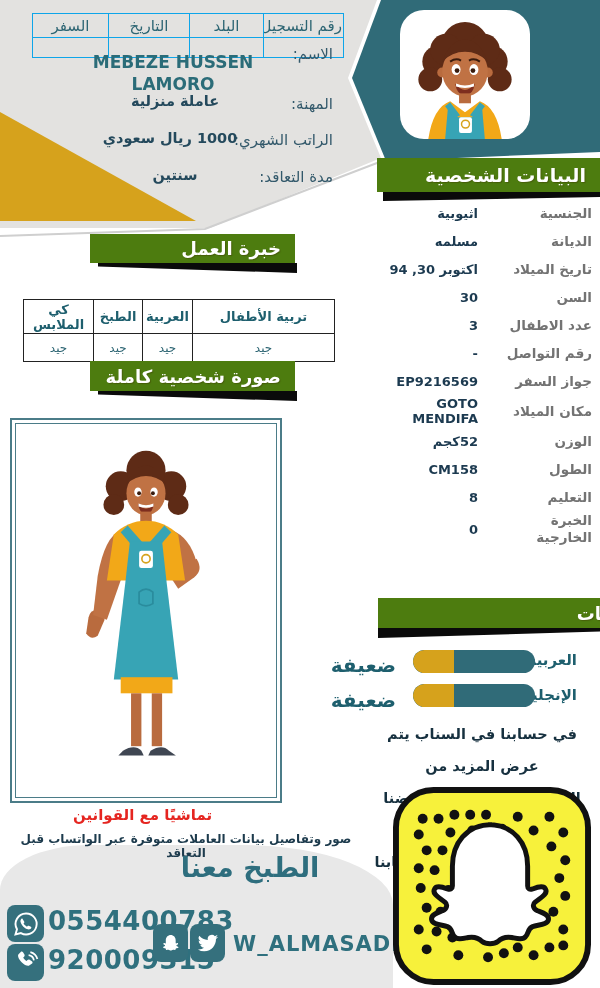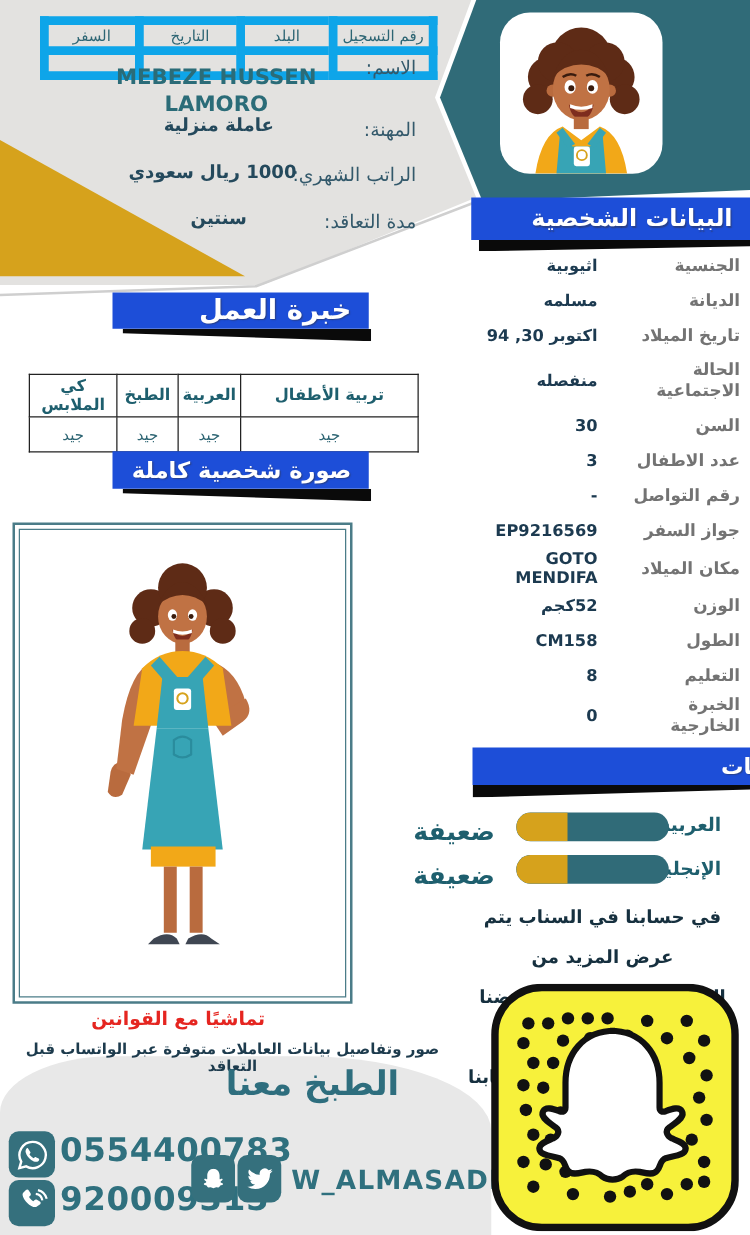--- a/index.html
+++ b/index.html
@@ -2,26 +2,26 @@
 <html lang="ar" dir="rtl"><head>
 <meta charset="utf-8">
 <style>
   html,body{margin:0;padding:0;background:#fff;}
   .page{position:relative;width:600px;height:988px;background:#ffffff;overflow:hidden;
         font-family:"DejaVu Sans",sans-serif;direction:rtl;}
   .abs{position:absolute;}
   
   .hdr-svg{left:0;top:0;width:600px;height:300px;}
   
-  .banner{background:#1d4ed8;color:#fff;font-weight:bold;display:flex;align-items:center;}
+  .banner{background:#4d7c0f;color:#fff;font-weight:bold;display:flex;align-items:center;}
   .banner .t{padding-right:14px;font-size:19px;text-shadow:1px 1px 1px rgba(60,40,0,.35);}
   .shadow{background:#0a0a0a;}
   
   table.reg{border-collapse:collapse;direction:rtl;table-layout:fixed;}
-  table.reg td{border:7px solid #0ea5e9;text-align:center;color:#2d6573;font-size:12px;
+  table.reg td{border:1px solid #0ea5e9;text-align:center;color:#2d6573;font-size:15px;
                overflow:hidden;white-space:nowrap;}
   
   .flabel{color:#33596b;font-size:15px;text-align:right;}
   .fvalue{color:#24495c;font-size:14.5px;font-weight:600;text-align:center;}
   .name-val{color:#2b6c78;font-size:17px;font-weight:bold;text-align:center;line-height:22px;}
   
   .prow{display:flex;direction:rtl;align-items:center;min-height:26px;margin-bottom:2px;}
   .prow .pl{width:100px;text-align:right;color:#737373;font-weight:bold;font-size:13.5px;line-height:17px;}
   .prow .pv{flex:1;text-align:right;color:#1c3a50;font-weight:bold;font-size:13px;padding-left:4px;
             padding-right:14px;}
@@ -139,24 +139,20 @@
         <div class="pv">اثيوبية</div>
       </div>
     <div class="prow">
         <div class="pl">الديانة</div>
         <div class="pv">مسلمه</div>
       </div>
     <div class="prow">
         <div class="pl">تاريخ الميلاد</div>
         <div class="pv">اكتوبر 30, 94</div>
       </div>
-    <div class="prow tall">
-        <div class="pl">الحالة الاجتماعية</div>
-        <div class="pv">منفصله</div>
-      </div>
     <div class="prow">
         <div class="pl">السن</div>
         <div class="pv">30</div>
       </div>
     <div class="prow">
         <div class="pl">عدد الاطفال</div>
         <div class="pv">3</div>
       </div>
     <div class="prow">
         <div class="pl">رقم التواصل</div>
@@ -182,21 +178,21 @@
         <div class="pl">التعليم</div>
         <div class="pv">8</div>
       </div>
     <div class="prow">
         <div class="pl">الخبرة الخارجية</div>
         <div class="pv">0</div>
       </div>
   </div>
 
   <div class="banner abs" style="left:90px;top:234px;width:205px;height:29px;">
-    <span class="t" style="font-size:22px;">خبرة العمل</span>
+    <span class="t" style="font-size:18px;">خبرة العمل</span>
   </div>
   <div class="shadow abs" style="left:98px;top:263px;width:199px;height:10px;clip-path:polygon(0 0,100% 0,100% 100%,0 35%);"></div>
 
   <table class="exp abs" style="left:23px;top:299px;width:311px;">
     <colgroup>
         <col style="width:142px">
         <col style="width:50px">
         <col style="width:49px">
         <col style="width:70px">
       </colgroup>

